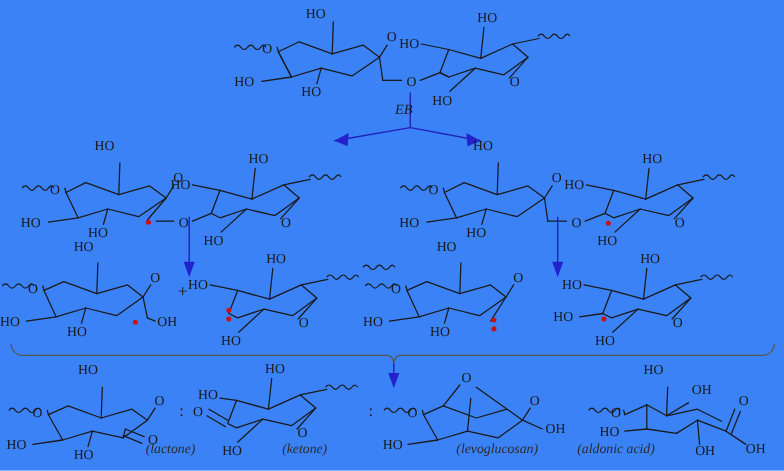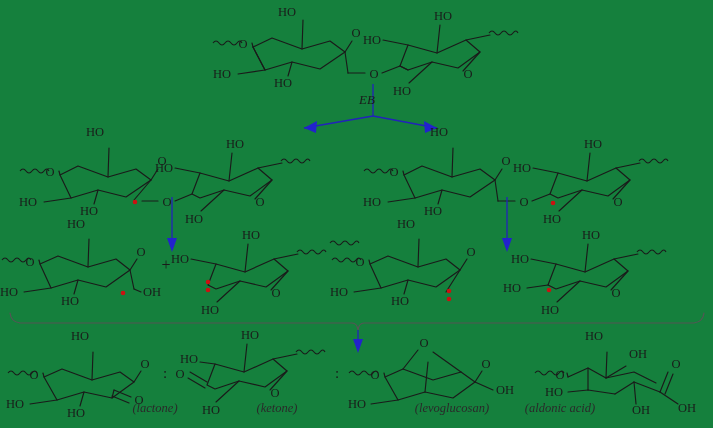--- a/index.html
+++ b/index.html
@@ -7,21 +7,21 @@
     margin: 0; padding: 0;
     background: #ffffff;
   }
   body {
     font-family: "Liberation Serif", "DejaVu Serif", serif;
   }
   #scheme {
     position: relative;
     width: 713px;
     height: 428px;
-    background: #15803d;
+    background: #3b82f6;
     overflow: hidden;
   }
   #scheme svg {
     position: absolute;
     top: 0; left: 0;
     width: 713px;
     height: 428px;
   }
   .atom {
     font-family: "Liberation Serif", "DejaVu Serif", serif;

